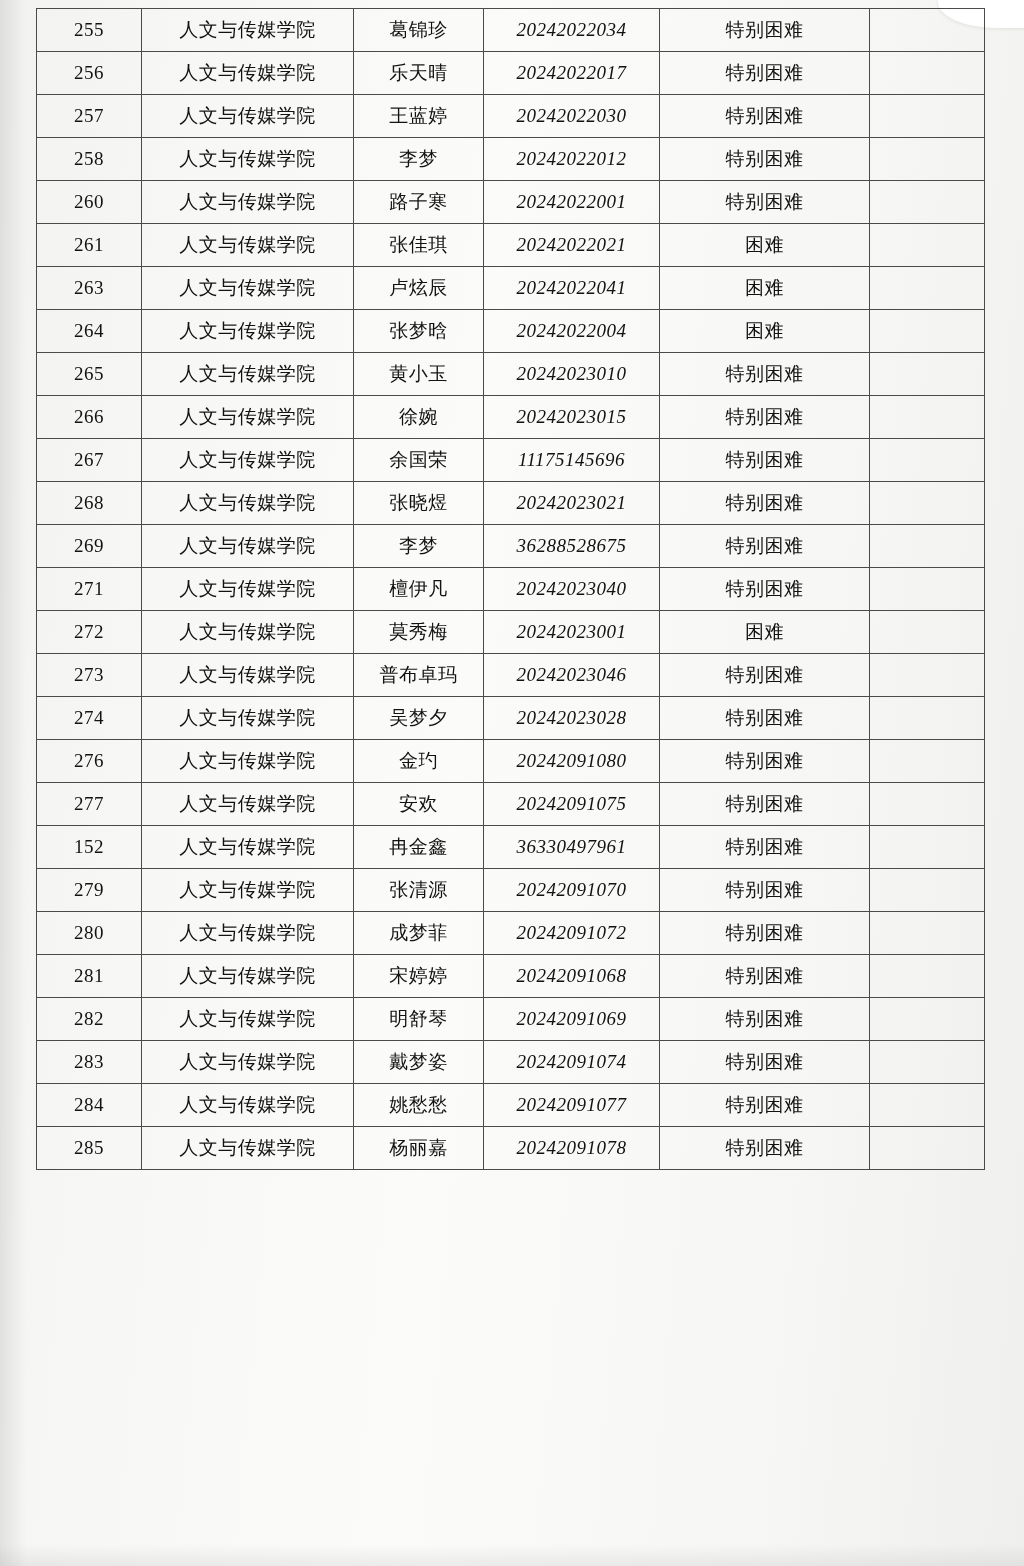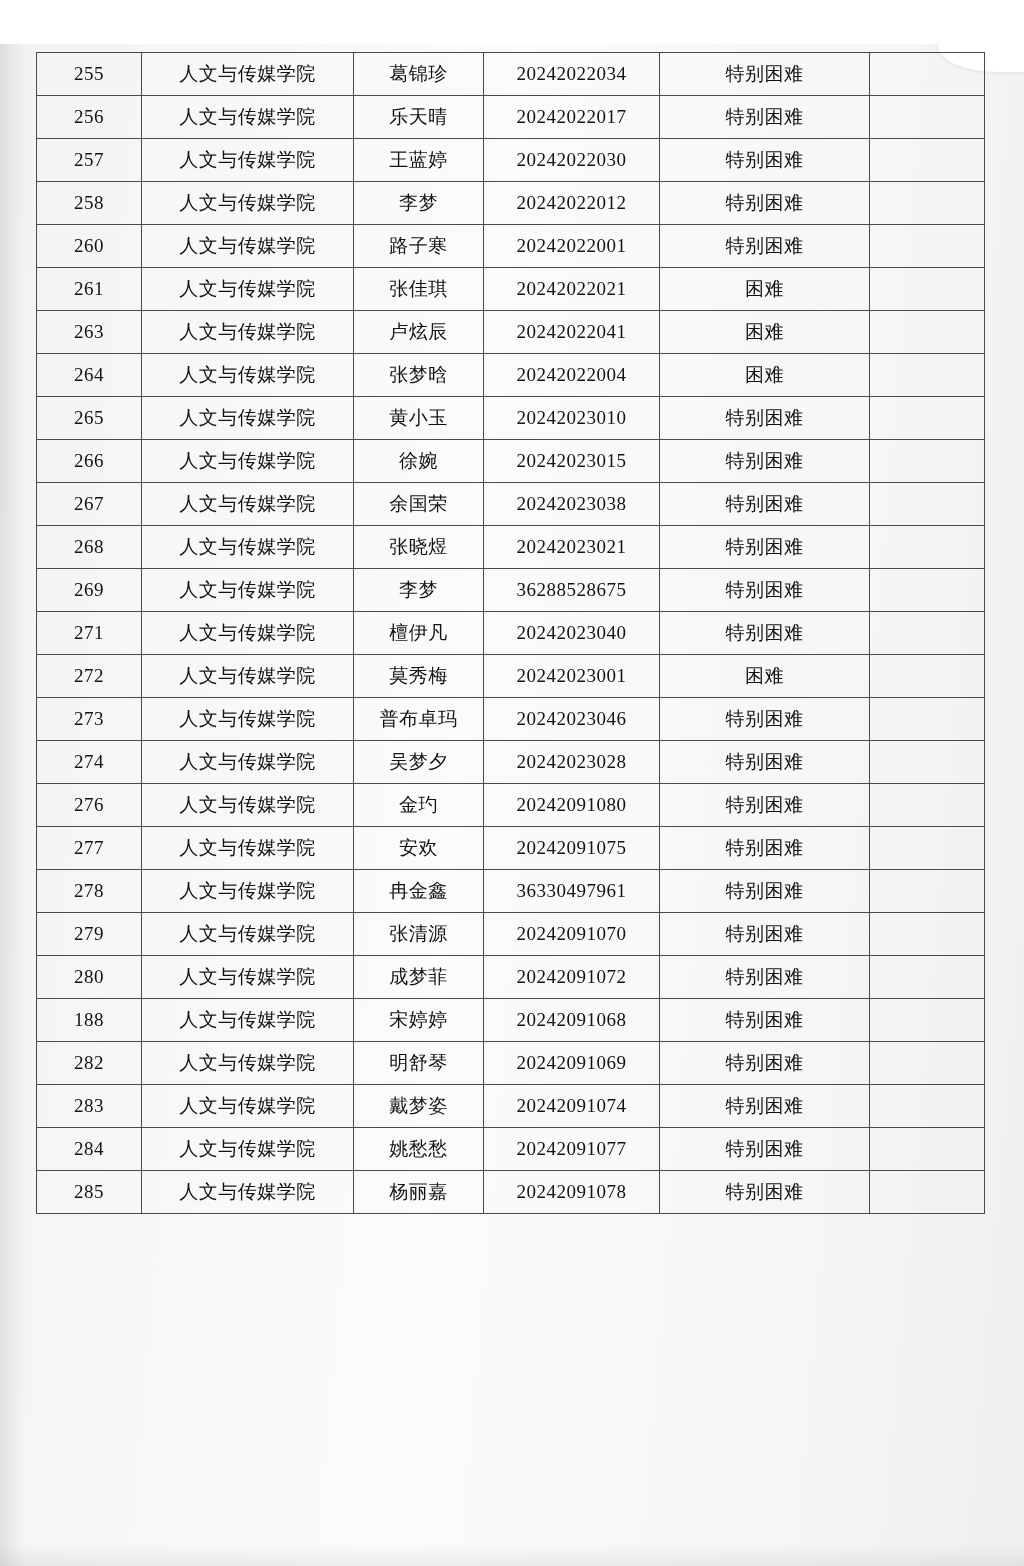--- a/index.html
+++ b/index.html
@@ -13,21 +13,20 @@
     font-family: "Liberation Serif", "DejaVu Serif", serif;
     position: relative;
     overflow: hidden;
   }
   
   .page {
     position: absolute;
     inset: 0;
     background:
       linear-gradient(95deg, #f2f2f0 0%, #f7f7f5 18%, #fbfbf9 45%, #f6f6f4 78%, #efefed 100%);
-    margin-top: 44px;
   }
   
   .corner-fold {
     position: absolute;
     top: -6px;
     right: -4px;
     width: 90px;
     height: 34px;
     background: #ffffff;
     border-bottom-left-radius: 60px 26px;
@@ -74,20 +73,21 @@
   col.c-level  { width: 210px; }
   col.c-blank  { width: 115px; }
 
   td.idx {
     font-family: "Liberation Serif", "DejaVu Serif", serif;
     font-size: 19px;
   }
   td.sid {
     font-size: 19px;
     letter-spacing: 0.6px;
+    font-style: italic;
   }
   td.blank { }
 </style>
 </head>
 <body>
 
 <div class="page">
   <div class="edge-shadow-left"></div>
   <div class="edge-shadow-bottom"></div>
   <div class="corner-fold"></div>
@@ -179,21 +179,21 @@
           <td class="college">人文与传媒学院</td>
           <td class="name">徐婉</td>
           <td class="sid">20242023015</td>
           <td class="level">特别困难</td>
           <td class="blank"></td>
         </tr>
         <tr>
           <td class="idx">267</td>
           <td class="college">人文与传媒学院</td>
           <td class="name">余国荣</td>
-          <td class="sid">20242023038</td>
+          <td class="sid">11175145696</td>
           <td class="level">特别困难</td>
           <td class="blank"></td>
         </tr>
         <tr>
           <td class="idx">268</td>
           <td class="college">人文与传媒学院</td>
           <td class="name">张晓煜</td>
           <td class="sid">20242023021</td>
           <td class="level">特别困难</td>
           <td class="blank"></td>
@@ -248,21 +248,21 @@
         </tr>
         <tr>
           <td class="idx">277</td>
           <td class="college">人文与传媒学院</td>
           <td class="name">安欢</td>
           <td class="sid">20242091075</td>
           <td class="level">特别困难</td>
           <td class="blank"></td>
         </tr>
         <tr>
-          <td class="idx">278</td>
+          <td class="idx">152</td>
           <td class="college">人文与传媒学院</td>
           <td class="name">冉金鑫</td>
           <td class="sid">36330497961</td>
           <td class="level">特别困难</td>
           <td class="blank"></td>
         </tr>
         <tr>
           <td class="idx">279</td>
           <td class="college">人文与传媒学院</td>
           <td class="name">张清源</td>
@@ -272,21 +272,21 @@
         </tr>
         <tr>
           <td class="idx">280</td>
           <td class="college">人文与传媒学院</td>
           <td class="name">成梦菲</td>
           <td class="sid">20242091072</td>
           <td class="level">特别困难</td>
           <td class="blank"></td>
         </tr>
         <tr>
-          <td class="idx">188</td>
+          <td class="idx">281</td>
           <td class="college">人文与传媒学院</td>
           <td class="name">宋婷婷</td>
           <td class="sid">20242091068</td>
           <td class="level">特别困难</td>
           <td class="blank"></td>
         </tr>
         <tr>
           <td class="idx">282</td>
           <td class="college">人文与传媒学院</td>
           <td class="name">明舒琴</td>

